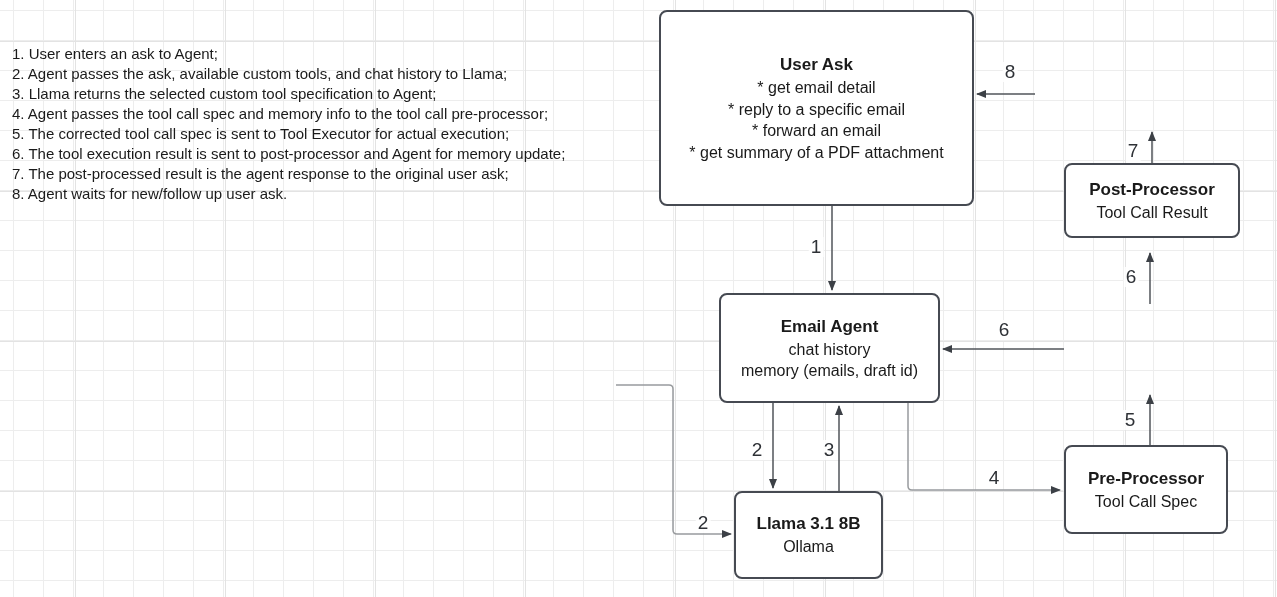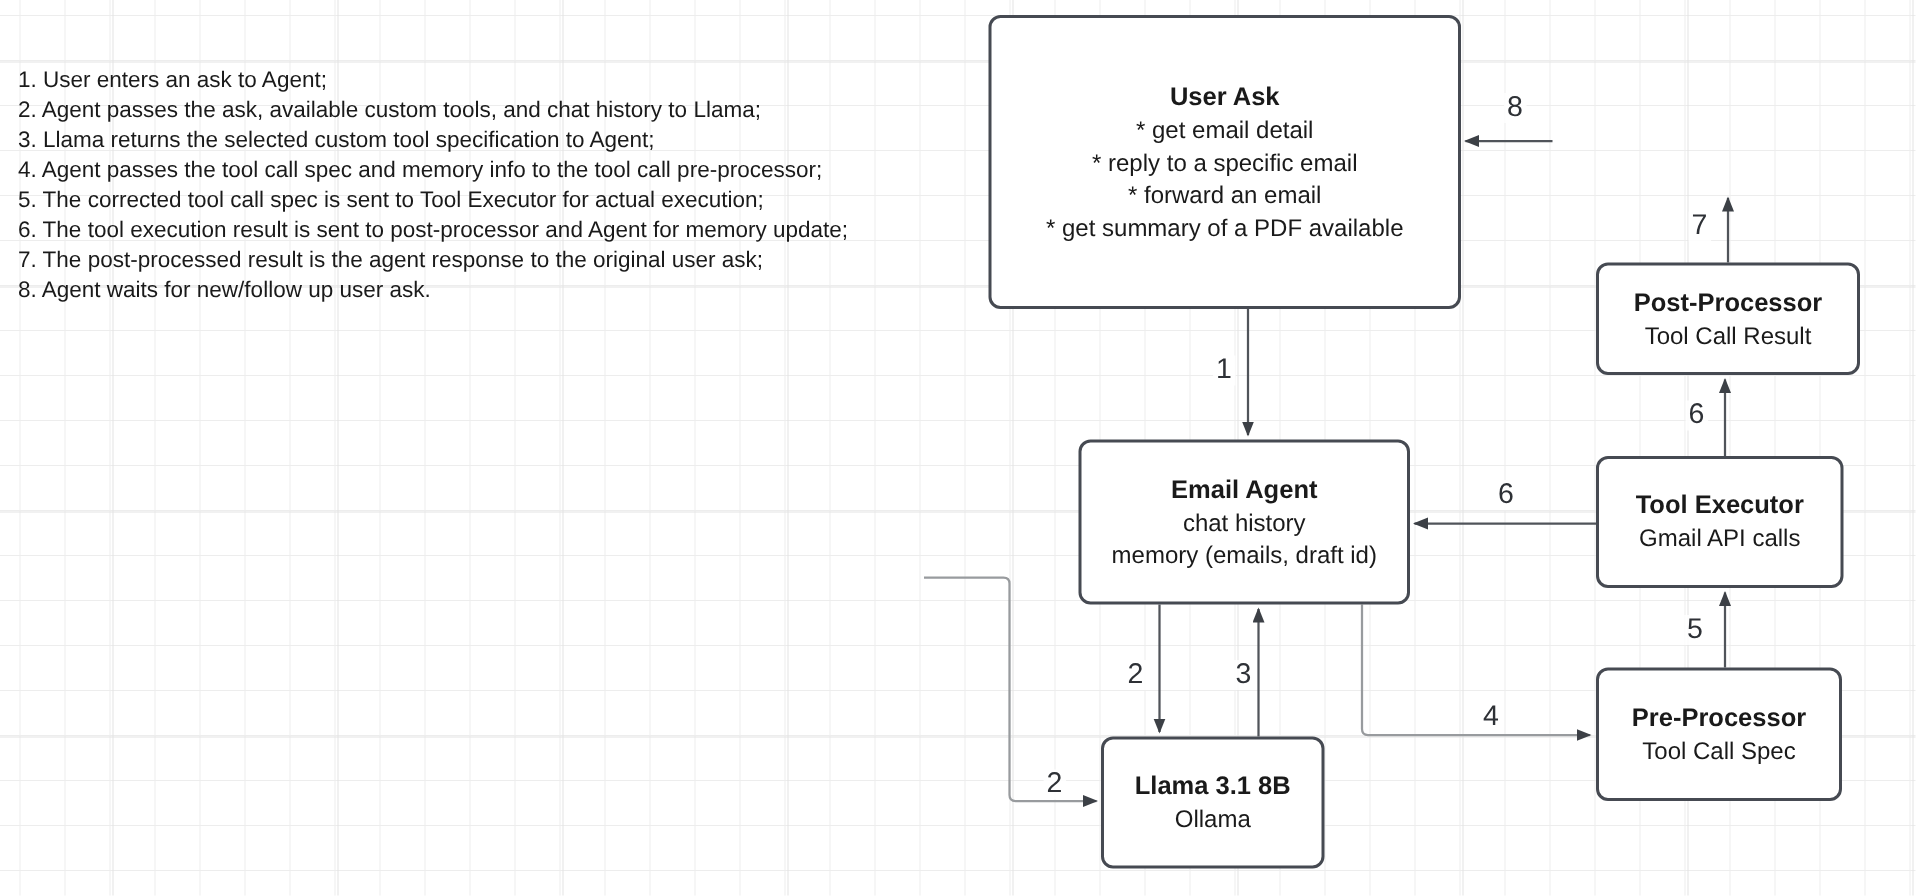--- a/index.html
+++ b/index.html
@@ -111,33 +111,29 @@
   <span class="edge-label" style="left:1004px;top:330px">6</span>
   <span class="edge-label" style="left:1131px;top:277px">6</span>
   <span class="edge-label" style="left:1133px;top:151px">7</span>
   <span class="edge-label" style="left:1010px;top:72px">8</span>
 
   <div class="node" style="left:659px;top:10px;width:315px;height:196px">
     <div class="node-title">User Ask</div>
     <div class="node-line">* get email detail</div>
     <div class="node-line">* reply to a specific email</div>
     <div class="node-line">* forward an email</div>
-    <div class="node-line">* get summary of a PDF available</div>
+    <div class="node-line">* get summary of a PDF attachment</div>
   </div>
 
 
-  <div class="node" style="left:1064px;top:175px;width:176px;height:75px">
+  <div class="node" style="left:1064px;top:163px;width:176px;height:75px">
     <div class="node-title">Post-Processor</div>
     <div class="node-line">Tool Call Result</div>
   </div>
 
-  <div class="node" style="left:1064px;top:304px;width:165px;height:88px">
-    <div class="node-title">Tool Executor</div>
-    <div class="node-line">Gmail API calls</div>
-  </div>
 
   <div class="node" style="left:719px;top:293px;width:221px;height:110px">
     <div class="node-title">Email Agent</div>
     <div class="node-line">chat history</div>
     <div class="node-line">memory (emails, draft id)</div>
   </div>
 
   <div class="node" style="left:1064px;top:445px;width:164px;height:89px">
     <div class="node-title">Pre-Processor</div>
     <div class="node-line">Tool Call Spec</div>

